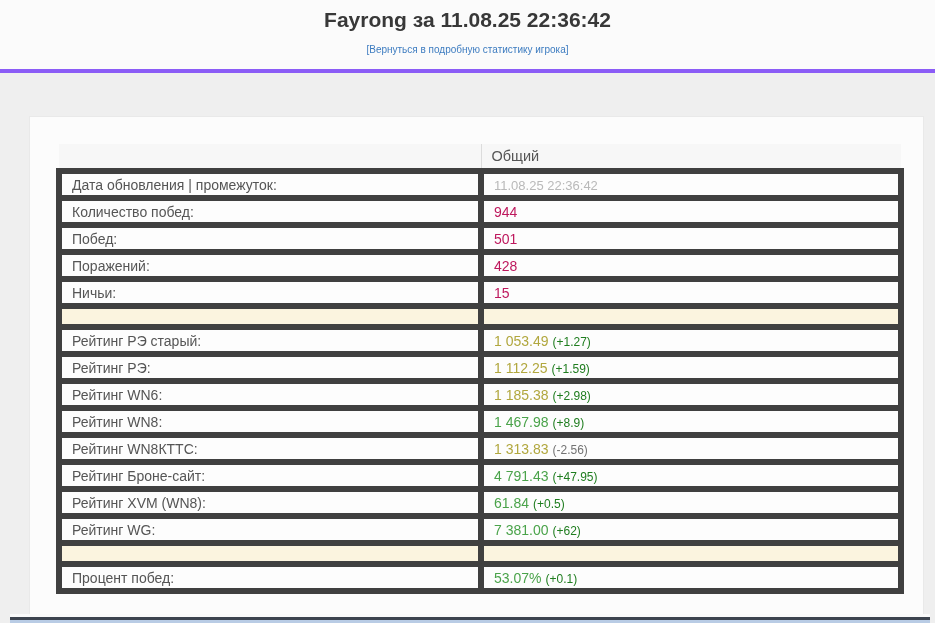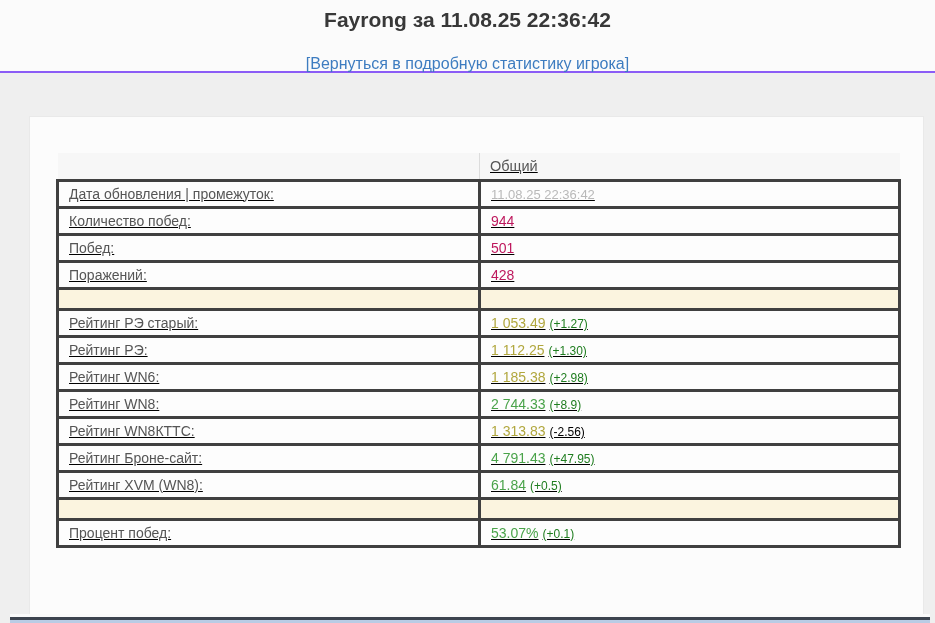--- a/index.html
+++ b/index.html
@@ -6,94 +6,93 @@
   html,body { width:935px; height:623px; overflow:hidden; }
   body {
     font-family:"Liberation Sans","DejaVu Sans",sans-serif;
     background:#efefef;
     position:relative;
   }
   
   .top-header {
     height:73px;
     background:#fbfbfb;
-    border-bottom:2px solid #8b5cf6;
+    border-bottom:4px solid #8b5cf6;
     text-align:center;
     padding-top:7px;
   }
   .page-title {
     font-size:21px;
     font-weight:bold;
     color:#383838;
     line-height:26px;
   }
   .back-link {
     display:inline-block;
-    margin-top:22px;
-    font-size:16px;
+    margin-top:11px;
+    font-size:10px;
     color:#3d7cc0;
     text-decoration:none;
     cursor:pointer;
   }
   
   .card {
     position:absolute;
     left:29px;
     top:116px;
     width:895px;
     height:560px;
     background:#fcfcfc;
     border:1px solid #e9e9e9;
     border-bottom:none;
   }
   
   table.stats {
     position:absolute;
     left:26px;
-    top:36px;
+    top:27px;
     width:842px;
     border-collapse:collapse;
     table-layout:fixed;
-    text-decoration:underline;
   }
   table.stats col.c-label { width:422px; }
   table.stats col.c-value { width:420px; }
   table.stats th {
     background:#f7f7f7;
     font-weight:normal;
     text-align:left;
     height:27px;
     padding:0 0 0 10px;
     font-size:14.5px;
     color:#555;
     border:none;
   }
   table.stats th.val { border-left:1px solid #dcdcdc; }
   table.stats td {
     height:27px;
     padding:0 0 0 10px;
-    border:3px solid #404040;
+    border:6px solid #404040;
     background:#fdfdfd;
     font-size:14px;
     color:#555;
     white-space:nowrap;
     overflow:hidden;
   }
   table.stats tr.sep td {
     height:21px;
     background:#fbf4df;
   }
   .cell-value { font-size:14px; color:#3f3f3f;margin-top:21px; }
   .cell-value.muted { color:#b9b9b9; font-size:13px; }
   .cell-value.olive { color:#b1a73e; }
   .cell-value.green { color:#4aa34a; }
   .cell-value.dark  { color:#be185d; }
   .delta { font-size:12px; margin-left:4px; }
   .delta.green { color:#1f7d1f; }
-  .delta.red   { color:#000000; }
+  .delta.red   { color:#737373; }
   
   .next-section-edge {
     position:absolute;
     left:10px;
     width:920px;
     bottom:0;
     height:9px;
   }
   .next-section-edge .gap  { height:3px; background:#fafafa; }
   .next-section-edge .dark { height:3px; background:#3d444f; }
@@ -129,51 +128,59 @@
           <td><span class="cell-value dark">944</span></td>
         </tr>
         <tr>
           <td>Побед:</td>
           <td><span class="cell-value dark">501</span></td>
         </tr>
         <tr>
           <td>Поражений:</td>
           <td><span class="cell-value dark">428</span></td>
         </tr>
+        <tr>
+          <td>Ничьи:</td>
+          <td><span class="cell-value dark">15</span></td>
+        </tr>
         <tr class="sep">
           <td></td>
           <td></td>
         </tr>
         <tr>
           <td>Рейтинг РЭ старый:</td>
           <td><span class="cell-value olive">1 053.49</span><span class="delta green">(+1.27)</span></td>
         </tr>
         <tr>
           <td>Рейтинг РЭ:</td>
-          <td><span class="cell-value olive">1 112.25</span><span class="delta green">(+1.30)</span></td>
+          <td><span class="cell-value olive">1 112.25</span><span class="delta green">(+1.59)</span></td>
         </tr>
         <tr>
           <td>Рейтинг WN6:</td>
           <td><span class="cell-value olive">1 185.38</span><span class="delta green">(+2.98)</span></td>
         </tr>
         <tr>
           <td>Рейтинг WN8:</td>
-          <td><span class="cell-value green">2 744.33</span><span class="delta green">(+8.9)</span></td>
+          <td><span class="cell-value green">1 467.98</span><span class="delta green">(+8.9)</span></td>
         </tr>
         <tr>
           <td>Рейтинг WN8КТТС:</td>
           <td><span class="cell-value olive">1 313.83</span><span class="delta red">(-2.56)</span></td>
         </tr>
         <tr>
           <td>Рейтинг Броне-сайт:</td>
           <td><span class="cell-value green">4 791.43</span><span class="delta green">(+47.95)</span></td>
         </tr>
         <tr>
           <td>Рейтинг XVM (WN8):</td>
           <td><span class="cell-value green">61.84</span><span class="delta green">(+0.5)</span></td>
+        </tr>
+        <tr>
+          <td>Рейтинг WG:</td>
+          <td><span class="cell-value green">7 381.00</span><span class="delta green">(+62)</span></td>
         </tr>
         <tr class="sep">
           <td></td>
           <td></td>
         </tr>
         <tr>
           <td>Процент побед:</td>
           <td><span class="cell-value green">53.07%</span><span class="delta green">(+0.1)</span></td>
         </tr>
       </tbody>

